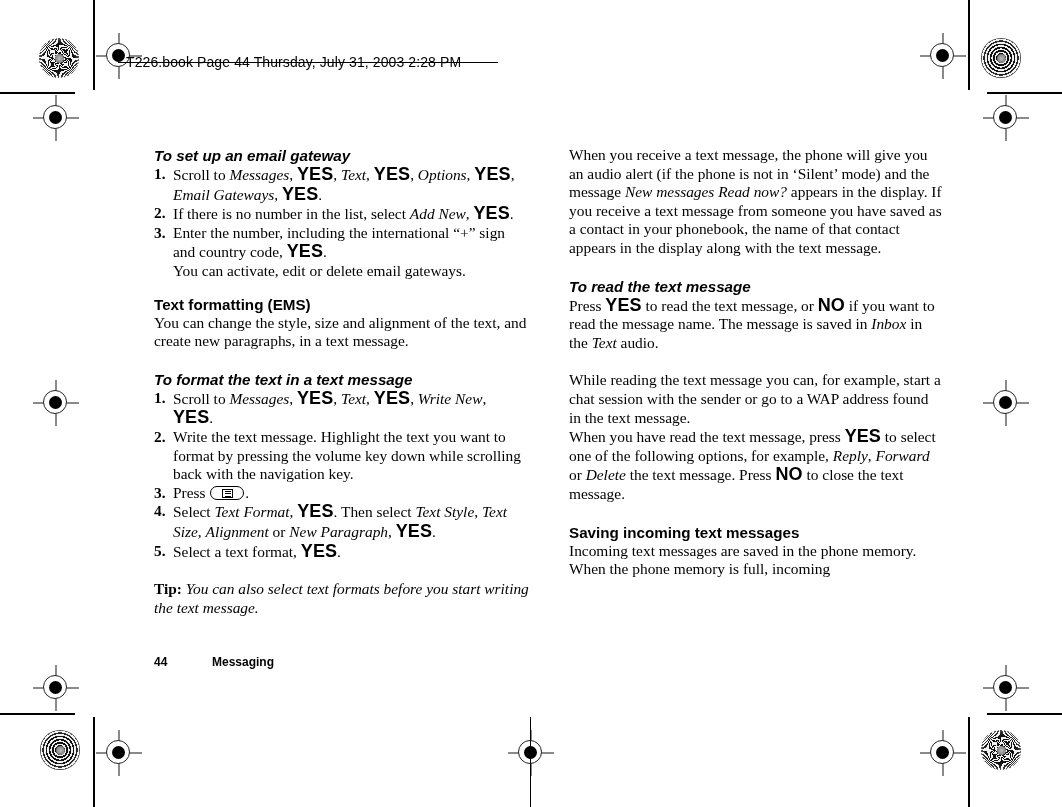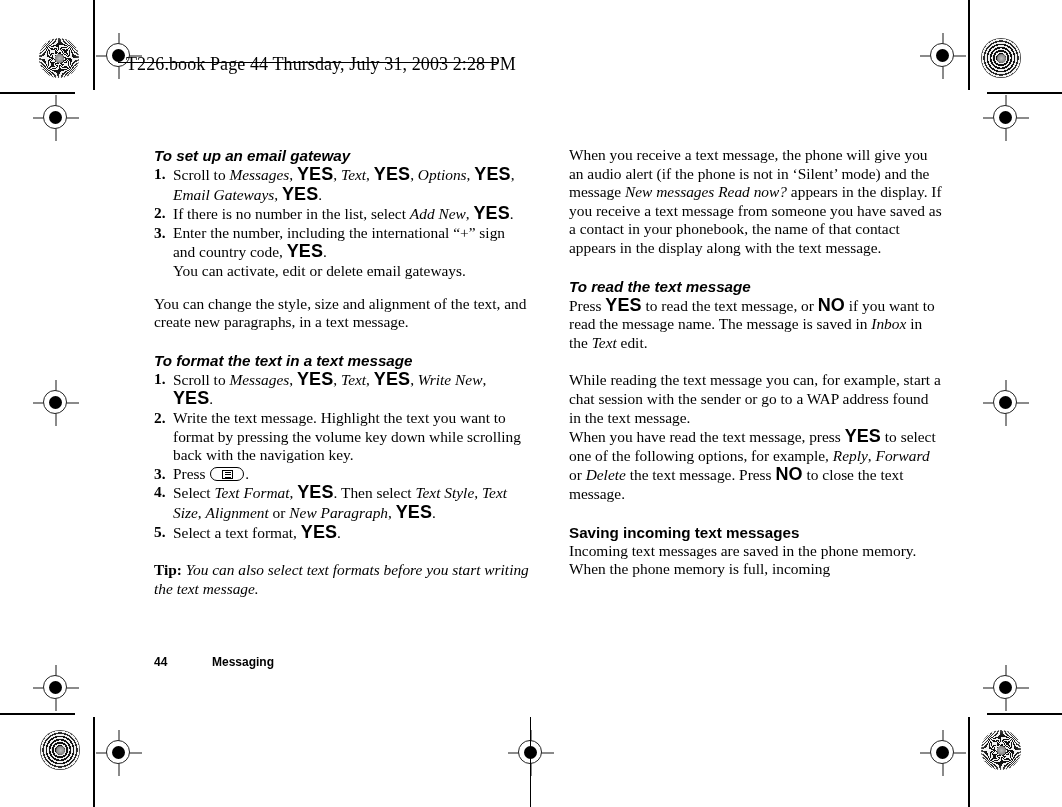--- a/index.html
+++ b/index.html
@@ -84,22 +84,22 @@
     left: 118px;
     top: 49px;
     width: 380px;
     border-bottom: 1.1px solid #000;
     height: 13px;
   }
   .doc-header-text {
     position: absolute;
     left: 126px;
     top: 54px;
-    font-family: Liberation Serif, serif;
-    font-size: 18px;
+    font-family: Liberation Sans, sans-serif;
+    font-size: 14px;
     letter-spacing: 0.1px;
     white-space: nowrap;
   }
 
   
   .col {
     position: absolute;
     top: 146px;
     width: 375px;
     font-size: 15.4px;
@@ -306,20 +306,21 @@
   <h3 class="sub">To set up an email gateway</h3>
 
   <ol class="steps">
       <li><span class="num">1.</span><span><span> Scroll to </span><span class="ital">Messages</span><span>, </span><span class="key">YES</span><span>, </span><span class="ital">Text</span><span>, </span><span class="key">YES</span><span>, </span><span class="ital">Options</span><span>, </span><span class="key">YES</span><span>, </span><span class="ital">Email Gateways</span><span>, </span><span class="key">YES</span><span>.</span></span></li>
       <li><span class="num">2.</span><span><span>If there is no number in the list, select </span><span class="ital">Add New</span><span>, </span><span class="key">YES</span><span>.</span></span></li>
       <li><span class="num">3.</span><span><span>Enter the number, including the international “+” sign and country code, </span><span class="key">YES</span><span>.</span><br><span>You can activate, edit or delete email gateways.</span></span></li>
     </ol>
 
   <div class="gap-md"></div>
 
+  <h2 class="sec">Text formatting (EMS)</h2>
 
   <p class="para">You can change the style, size and alignment of the text, and create new paragraphs, in a text message.</p>
 
   <div class="gap-lg"></div>
 
   <h3 class="sub">To format the text in a text message</h3>
 
   <ol class="steps">
       <li><span class="num">1.</span><span><span>Scroll to </span><span class="ital">Messages</span><span>, </span><span class="key">YES</span><span>, </span><span class="ital">Text</span><span>, </span><span class="key">YES</span><span>, </span><span class="ital">Write New</span><span>, </span><span class="key">YES</span><span>.</span></span></li>
       <li><span class="num">2.</span><span><span>Write the text message. Highlight the text you want to format by pressing the volume key down while scrolling back with the navigation key.</span></span></li>
@@ -341,21 +342,21 @@
 
 <div class="col col-right">
 
 
   <p class="para"><span>When you receive a text message, the phone will give you an audio alert (if the phone is not in ‘Silent’ mode) and the message </span><span class="ital">New messages Read now?</span><span> appears in the display. If you receive a text message from someone you have saved as a contact in your phonebook, the name of that contact appears in the display along with the text message.</span></p>
 
   <div class="gap-lg"></div>
 
   <h3 class="sub">To read the text message</h3>
 
-  <p class="para"><span>Press </span><span class="key">YES</span><span> to read the text message, or </span><span class="key">NO</span><span> if you want to read the message name. The message is saved in </span><span class="ital">Inbox</span><span> in the </span><span class="ital">Text</span><span> edit.</span></p>
+  <p class="para"><span>Press </span><span class="key">YES</span><span> to read the text message, or </span><span class="key">NO</span><span> if you want to read the message name. The message is saved in </span><span class="ital">Inbox</span><span> in the </span><span class="ital">Text</span><span> audio.</span></p>
 
   <div class="gap-lg"></div>
 
   <p class="para"><span>While reading the text message you can, for example, start a chat session with the sender or go to a WAP address found in the text message.</span></p>
 
   <p class="para"><span>When you have read the text message, press </span><span class="key">YES</span><span> to select one of the following options, for example, </span><span class="ital">Reply</span><span>, </span><span class="ital">Forward</span><span> or </span><span class="ital">Delete</span><span> the text message. Press </span><span class="key">NO</span><span> to close the text message.</span></p>
 
   <div class="gap-lg"></div>
 
   <h2 class="sec">Saving incoming text messages</h2>

